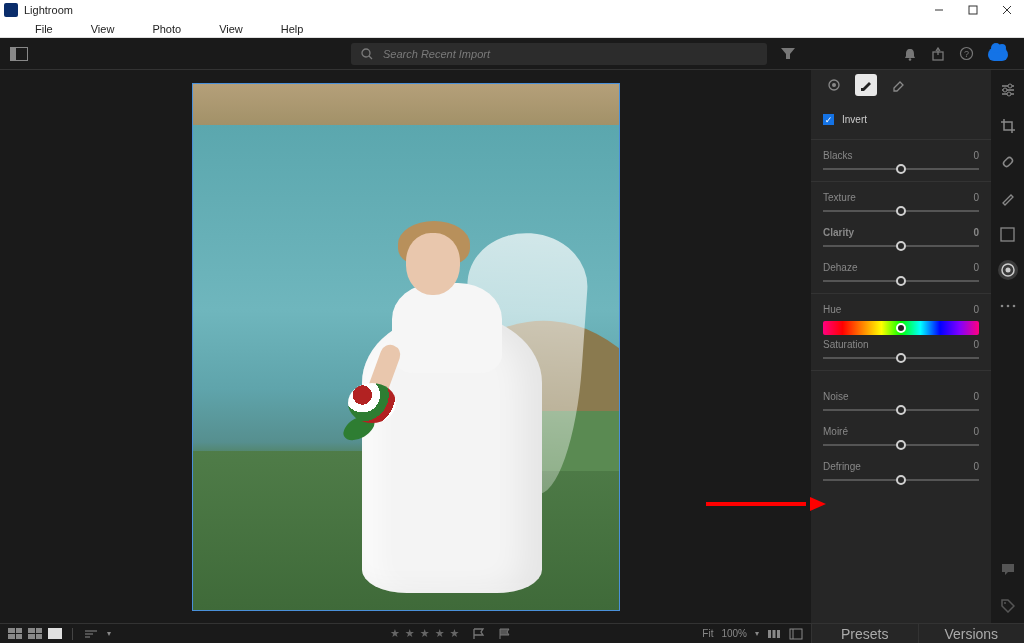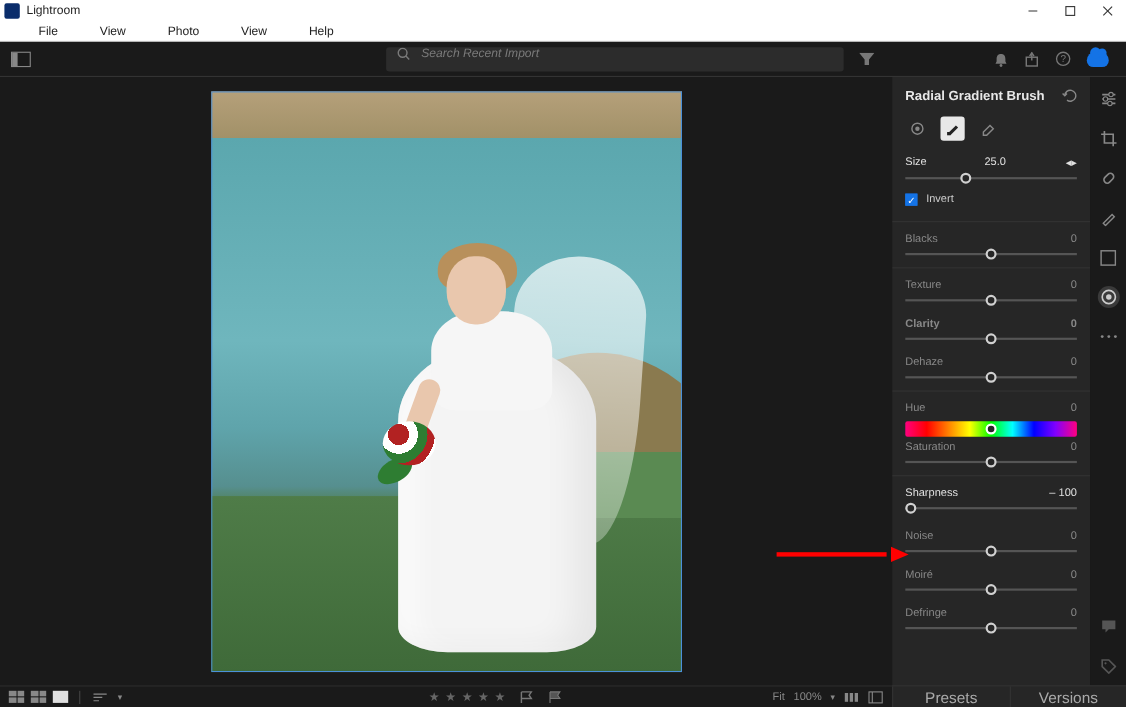--- a/index.html
+++ b/index.html
@@ -15,21 +15,21 @@
   
   .menubar { height: 18px; background: #ffffff; display: flex; align-items: center; font-size: 11px; color: #222; padding-left: 4px; border-bottom: 1px solid #e0e0e0;}
   .menubar span { padding: 0 7px; cursor: pointer; margin-left: 24px; }
 
   
   .toolbar { height: 32px; background: #1a1a1a; display: flex; align-items: center; padding: 0 6px; border-bottom: 1px solid #333;}
   .toolbar-left { width: 306px; display:flex; align-items:center;}
   .panelview-icon { width: 18px; height: 14px; border: 1px solid #888; margin-left: 4px; position:relative;}
   .panelview-icon::before{content:"";position:absolute;left:0;top:0;width:5px;height:100%;background:#888;}
   .toolbar-center { flex: 1; display: flex; justify-content: center; align-items:center; }
-  .searchbox { display: flex; align-items: flex-start; background: #2c2c2c; border-radius: 3px; height: 22px; width: 416px; padding: 0 10px; font-size: 11px; color: #7a7a7a; }
+  .searchbox { display: flex; align-items: center; background: #2c2c2c; border-radius: 3px; height: 22px; width: 416px; padding: 0 10px; font-size: 11px; color: #7a7a7a; }
   .searchbox svg { margin-right: 10px; }
   .filter-icon { margin-left: 10px; width:22px; display:flex; justify-content:center;}
   .toolbar-right { width: 180px; display: flex; justify-content: flex-end; align-items: center; gap: 14px; padding-right: 10px;}
   .toolbar-right .tri { stroke:#777; }
   .toolbar-right .cloud { width:20px; height:14px; background:#1473e6; border-radius:8px 8px 6px 6px; position:relative;}
   .toolbar-right .cloud::before{content:"";position:absolute;width:10px;height:10px;background:#1473e6;border-radius:50%;top:-4px;left:3px;}
   .toolbar-right .cloud::after{content:"";position:absolute;width:8px;height:8px;background:#1473e6;border-radius:50%;top:-3px;right:2px;}
 
   
   .main { display: flex; height: 553px; }
@@ -183,58 +183,40 @@
         <div class="head"></div>
         <div class="arm"></div>
         <div class="bouquet-leaf"></div>
         <div class="bouquet"></div>
       </div>
       <div class="frame-border"></div>
     </div>
   </div>
 
   <div class="panel">
-    <div class="panel-hdr">
-      <span>Radial Gradient Brush</span>
-      <svg width="14" height="12">
-          <path d="M3 6 A5 5 0 1 1 5 10" fill="none" stroke="#888" stroke-width="1.3"></path>
-          <polyline points="1,4 3,6 5,4" fill="none" stroke="#888" stroke-width="1.3"></polyline>
-        </svg>
-    </div>
     <div class="tool-row">
       <div class="tool-btn">
           <svg width="14" height="14">
             <circle cx="7" cy="7" r="5" fill="none" stroke="#888" stroke-width="1.3"></circle>
             <circle cx="7" cy="7" r="2" fill="#888"></circle>
           </svg>
         </div>
       <div class="tool-btn active">
           <svg width="14" height="14">
             <path d="M3 11 L10 4 L12 6 L5 13 Z" fill="#222"></path>
             <rect x="2" y="10" width="3" height="3" fill="#222"></rect>
           </svg>
         </div>
       <div class="tool-btn">
           <svg width="14" height="14">
             <path d="M3 10 L9 4 L12 7 L6 13 L3 13 Z" fill="none" stroke="#888" stroke-width="1.3"></path>
           </svg>
         </div>
     </div>
 
-    <div class="slider-row">
-      <div class="slider-head hi">
-          <span>Size</span>
-          <span>25.0</span>
-          <span style="margin-left:2px;">◂▸</span>
-        </div>
-      <div class="slider-track">
-          <div class="track-line"></div>
-          <div class="thumb" style="left:35%"></div>
-        </div>
-    </div>
     <div class="chk-row">
       <div class="chk on">✓</div>
       <span>Invert</span>
     </div>
 
     <div class="sep"></div>
 
     <div class="slider-row">
       <div class="slider-head">
           <span>Blacks</span>
@@ -294,30 +276,20 @@
           <span>0</span>
         </div>
       <div class="slider-track">
           <div class="track-line"></div>
           <div class="thumb" style="left:50%"></div>
         </div>
     </div>
 
     <div class="sep"></div>
 
-    <div class="slider-row">
-      <div class="slider-head hi">
-          <span>Sharpness</span>
-          <span>– 100</span>
-        </div>
-      <div class="slider-track">
-          <div class="track-line"></div>
-          <div class="thumb" style="left:3%"></div>
-        </div>
-    </div>
     <div class="slider-row" style="margin-top:10px;">
       <div class="slider-head">
           <span>Noise</span>
           <span>0</span>
         </div>
       <div class="slider-track">
           <div class="track-line"></div>
           <div class="thumb" style="left:50%"></div>
         </div>
     </div>

